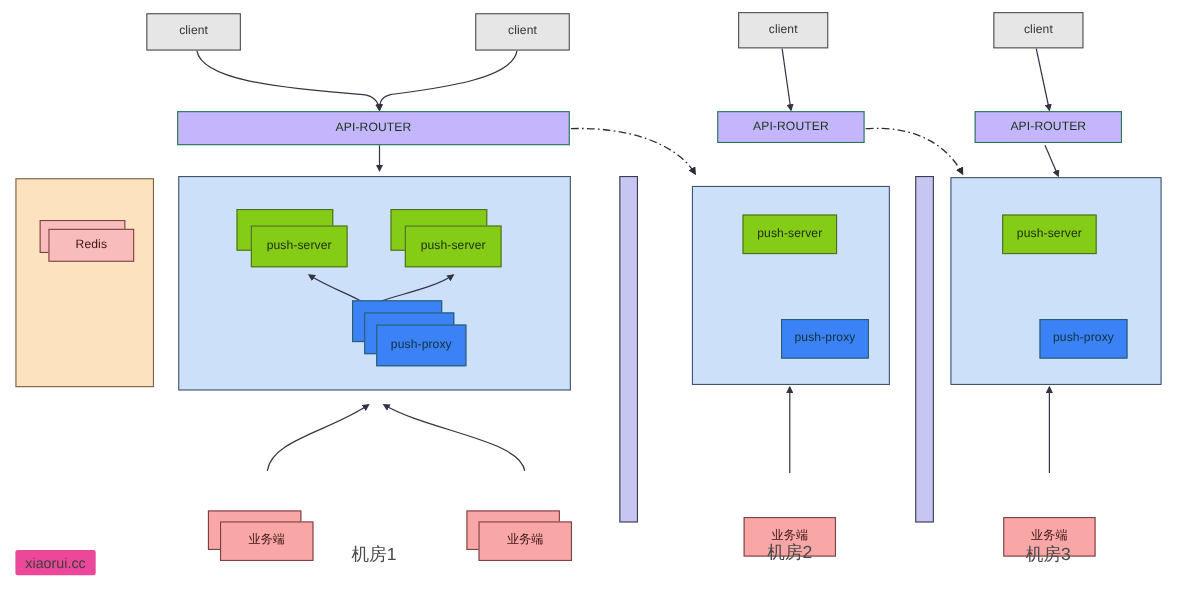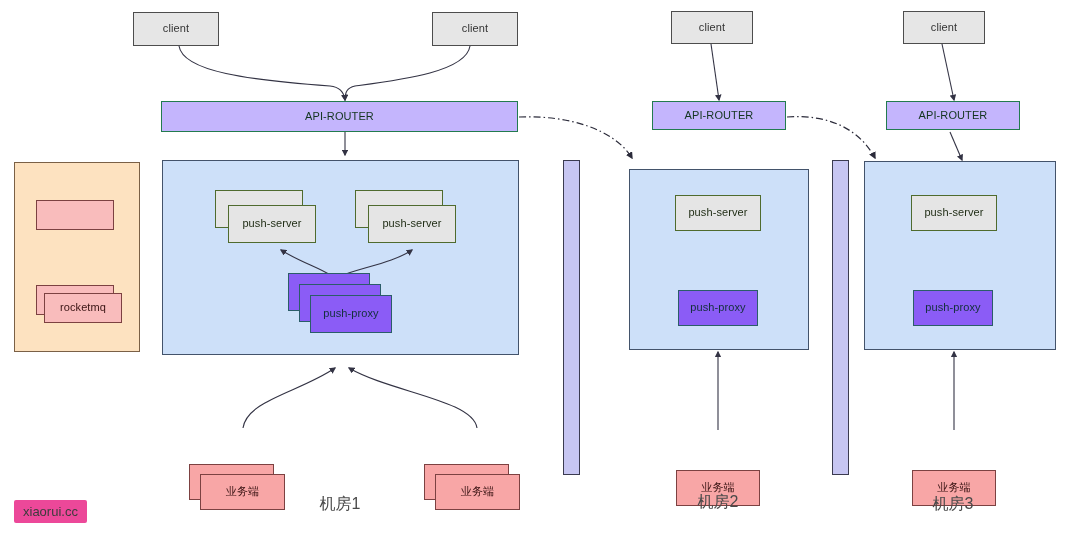--- a/index.html
+++ b/index.html
@@ -64,29 +64,30 @@
   
   .store-box {
     position: absolute;
     box-sizing: border-box;
     background: #fde2c0;
     border: 1.6px solid #7a6046;
     z-index: 2;
   }
   
   .push-server {
-    background: #e5e5e5;
+    background: #84cc16;
     border: 1.4px solid #4f6b2e;
     color: #1d2a12;
   }
   
   .push-proxy {
-    background: #8b5cf6;
+    background: #3b82f6;
     border: 1.4px solid #2b5d69;
     color: #12303a;
+    margin-left: 32px;
   }
   
   .red-node {
     background: #f8a6a6;
     border: 1.4px solid #7c4141;
     color: #3a1414;
     margin-top: 40px;
   }
   .redis-node {
     background: #f9bcbc;
@@ -198,28 +199,25 @@
     <span>API-ROUTER</span>
   </div>
   <div class="node api-router" style="left:886px; top:101px; width:134px; height:29px;">
     <span>API-ROUTER</span>
   </div>
 
   <div class="store-box" style="left:14px; top:162px; width:126px; height:190px;"></div>
 
   <div class="stack-wrap" style="left:36px; top:200px; width:86px; height:42px;">
     <div class="stack-card redis-node" style="left:0px; top:0px; width:78px; height:30px;"></div>
-  </div>
-
-  <div class="stack-wrap" style="left:36px; top:285px; width:86px; height:42px;">
-    <div class="stack-card redis-node" style="left:0px; top:0px; width:78px; height:30px;"></div>
     <div class="stack-card redis-node node" style="left:8px; top:8px; width:78px; height:30px; position:absolute; display:flex;">
-      <span>rocketmq</span>
-    </div>
-  </div>
+      <span>Redis</span>
+    </div>
+  </div>
+
 
   <div class="room-box" style="left:162px; top:160px; width:357px; height:195px;"></div>
 
   <div class="stack-wrap" style="left:215px; top:190px; width:100px; height:60px;">
     <div class="stack-card push-server" style="left:0px; top:0px; width:88px; height:38px;"></div>
     <div class="stack-card push-server node" style="left:13px; top:15px; width:88px; height:38px; position:absolute; display:flex;">
       <span>push-server</span>
     </div>
   </div>
 

